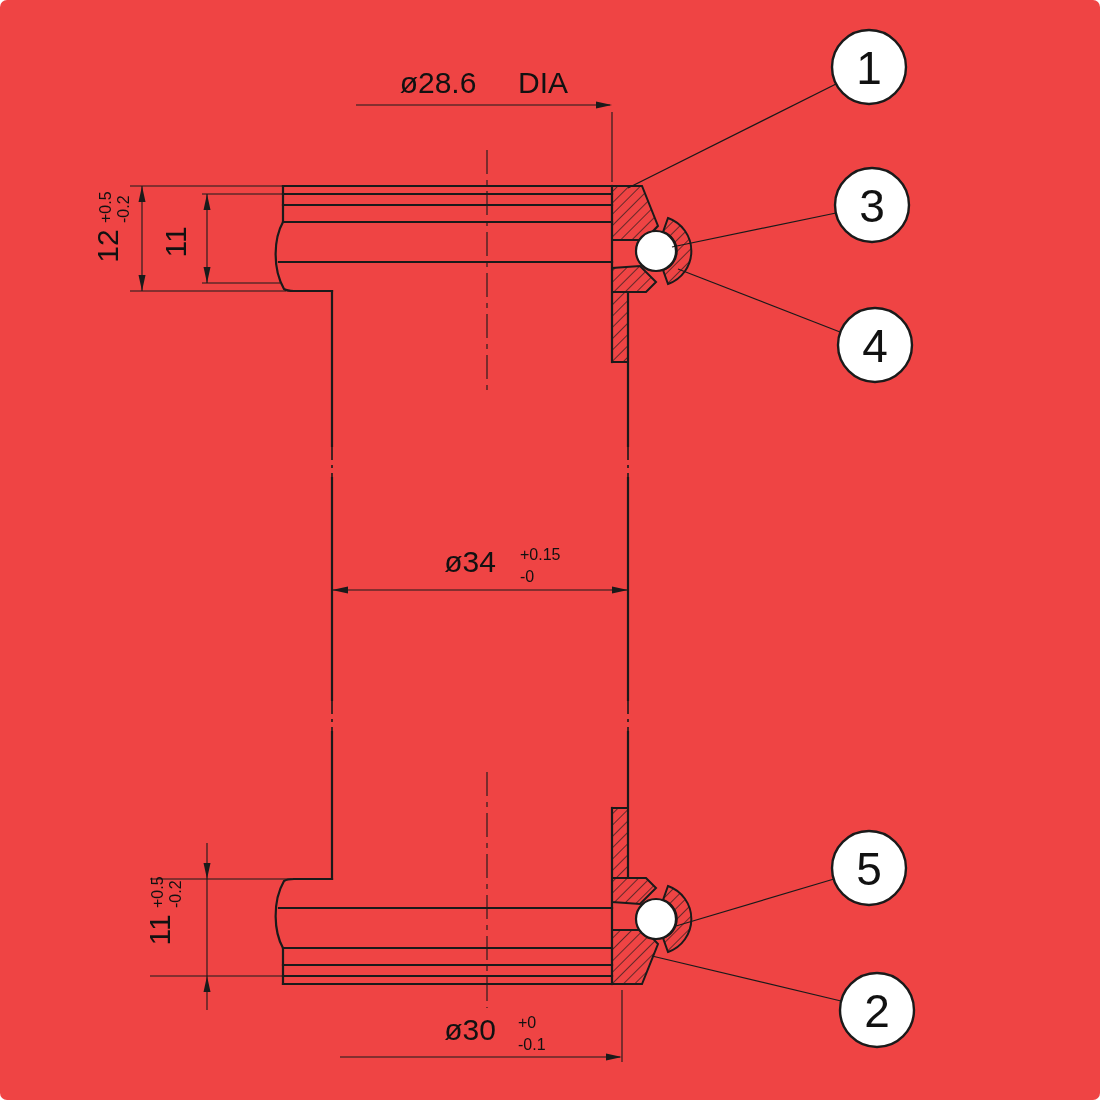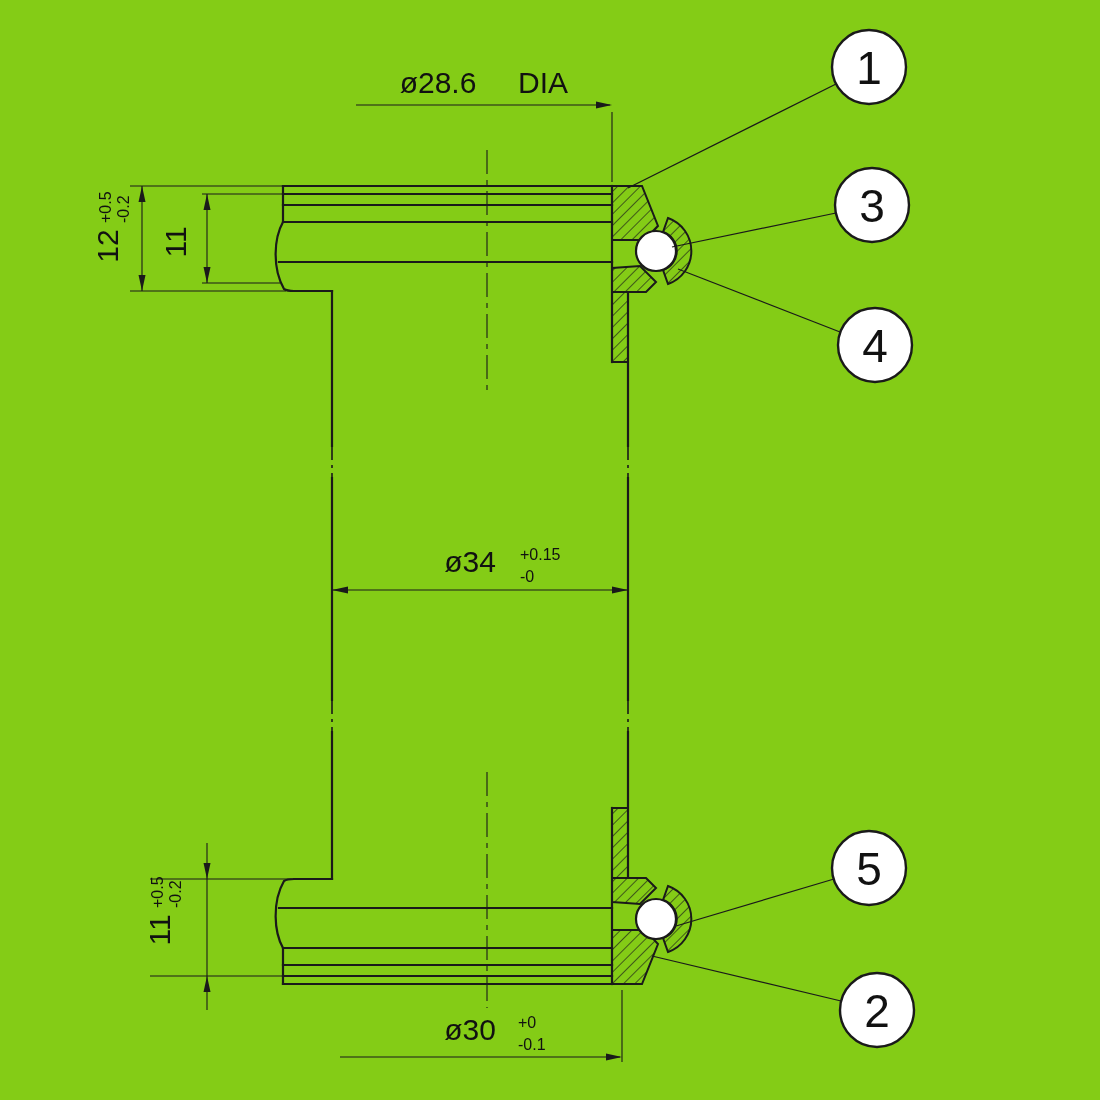--- a/index.html
+++ b/index.html
@@ -1,16 +1,16 @@
 <!DOCTYPE html>
 <html><head>
 <meta charset="utf-8">
 <style>
   html,body{margin:0;padding:0;background:#fff;}
-  .stage{width:1100px;height:1100px;position:relative;background:#84cc16;}
+  .stage{width:1100px;height:1100px;position:relative;background:#ef4444;border-radius:7px;}
   svg{display:block;}
   .thick{stroke:#1a1a1a;stroke-width:2.2;fill:none;stroke-linecap:square;}
   .thin{stroke:#1a1a1a;stroke-width:1.1;fill:none;}
   .leader{stroke:#1a1a1a;stroke-width:1.2;fill:none;}
   .dashdot{stroke:#1a1a1a;stroke-width:1.6;fill:none;stroke-dasharray:16 5 3 5;}
   .cl{stroke:#1a1a1a;stroke-width:1.1;fill:none;stroke-dasharray:24 6 5 6;}
   .hatched{fill:url(#hatch);stroke:#1a1a1a;stroke-width:2;}
   .arrow{fill:#1a1a1a;stroke:none;}
   .ball{fill:#ffffff;stroke:#1a1a1a;stroke-width:2.2;}
   .balloon{fill:#ffffff;stroke:#1a1a1a;stroke-width:2.4;}

